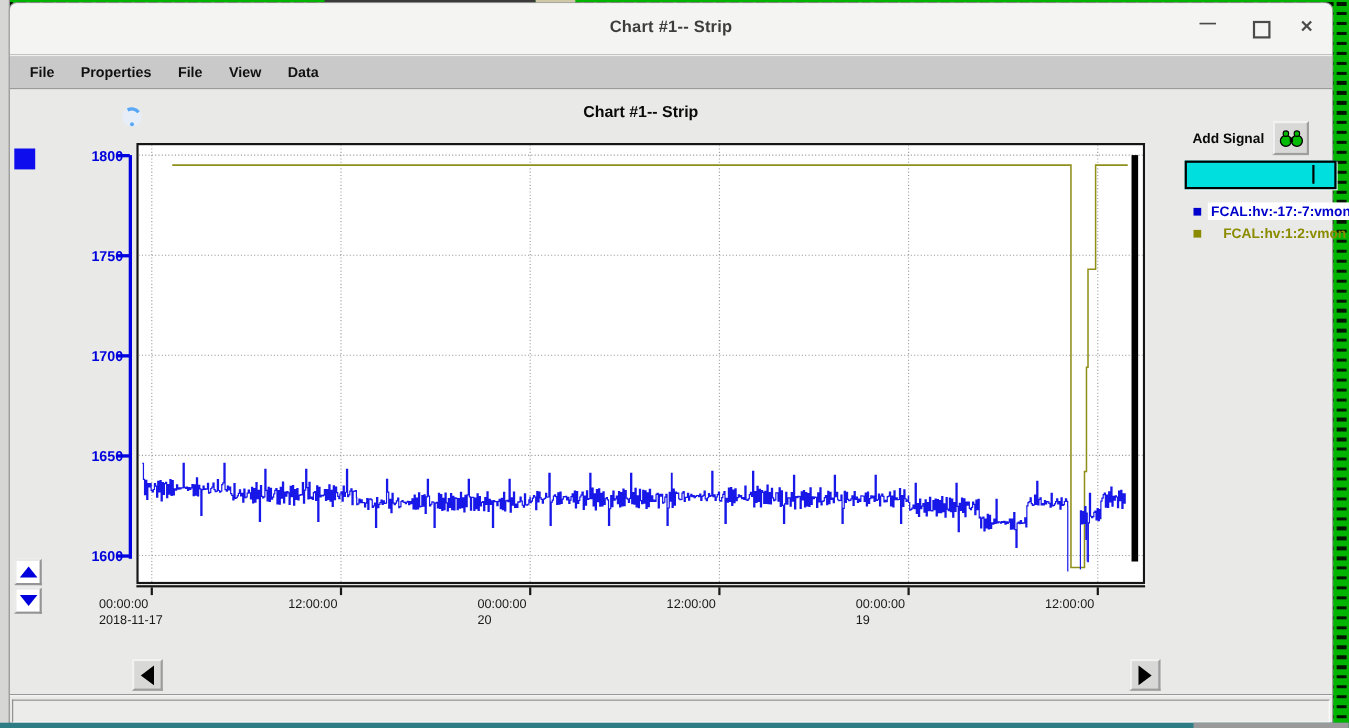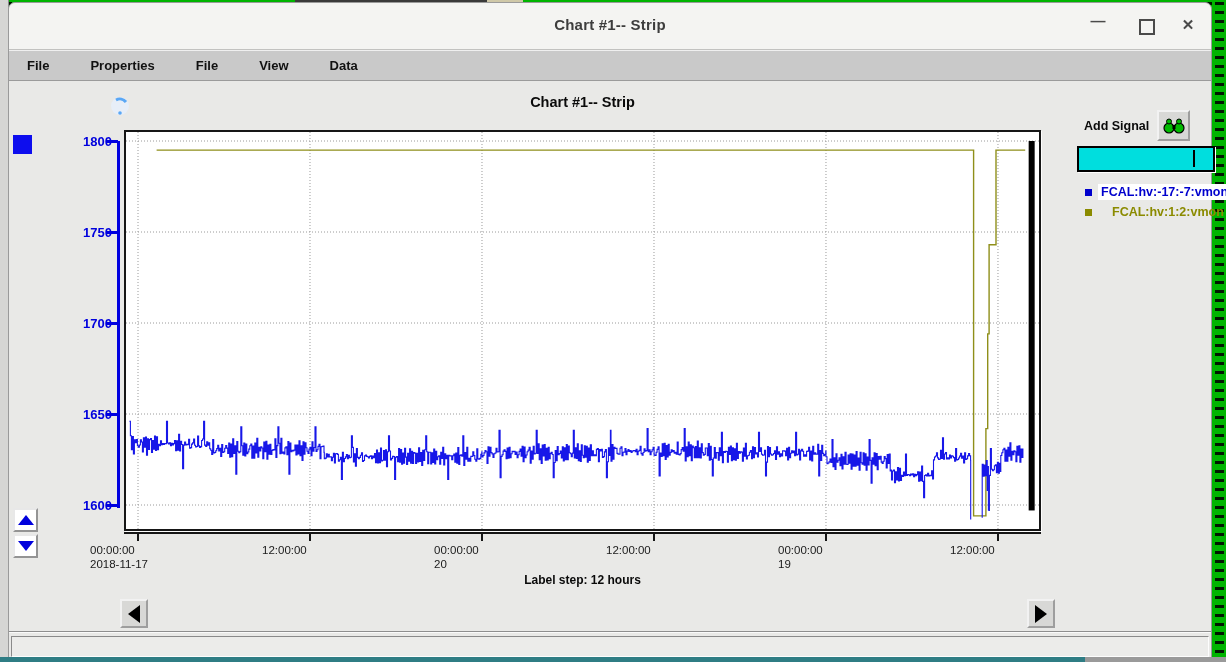--- a/index.html
+++ b/index.html
@@ -21,21 +21,21 @@
   #titlebar{left:0;top:0;width:100%;height:46px;background:#f4f4f2;
     border-radius:7px 7px 0 0;border-bottom:1px solid #c2c2c0;}
   #title-text{left:0;top:13px;width:100%;text-align:center;font-size:15px;
     font-weight:600;color:#3d3d3d;letter-spacing:.2px;}
   .winctl{top:14px;font-size:15px;color:#4a4a4a;font-weight:700;line-height:16px;text-align:center;width:18px;}
   #btn-min{right:104px;top:10px;}
   #btn-max{right:56px;top:16px;width:12px;height:12px;border:2px solid #4a4a4a;}
   #btn-close{right:14px;}
   #menubar{left:0;top:47px;width:100%;height:31px;background:#c9c9c9;
     border-top:1px solid #efefef;border-bottom:1px solid #9b9b9b;
-    display:flex;align-items:center;padding-left:16px;gap:37px;box-sizing:border-box;}
+    display:flex;align-items:center;padding-left:16px;gap:20px;box-sizing:border-box;}
   .menu-item{font-size:13px;font-weight:700;color:#111;padding:2px 2px;}
   
   #spinner{left:100px;top:92px;width:22px;height:22px;}
   #chart-title{left:115px;top:91px;width:917px;text-align:center;
     font-size:14.5px;font-weight:700;color:#0a0a0a;}
   #swatch{left:4px;top:132px;width:19px;height:19px;background:#0d0dee;}
   
   .ylabel{left:55px;width:48px;text-align:right;font-size:13px;font-weight:700;color:#0000dd;}
   #yaxis-line{left:108px;top:138px;width:3px;height:367px;background:#0000e0;}
   .ytick{left:97px;width:12px;height:3px;background:#0000e0;}
@@ -166,21 +166,20 @@
       <div></div>
     </div>
   <div class="abs xlabel" style="left:769px">
       <div>00:00:00</div>
       <div>19</div>
     </div>
   <div class="abs xlabel" style="left:941px">
       <div>12:00:00</div>
       <div></div>
     </div>
-  <div class="abs" id="label-step">Label step: 12 hours</div>
 
   <div class="abs arrow-btn" id="scale-up">
       <div class="tri-up"></div>
     </div>
   <div class="abs arrow-btn" id="scale-down">
       <div class="tri-down"></div>
     </div>
   <div class="abs raised" id="pan-left">
       <div class="tri-left"></div>
     </div>

